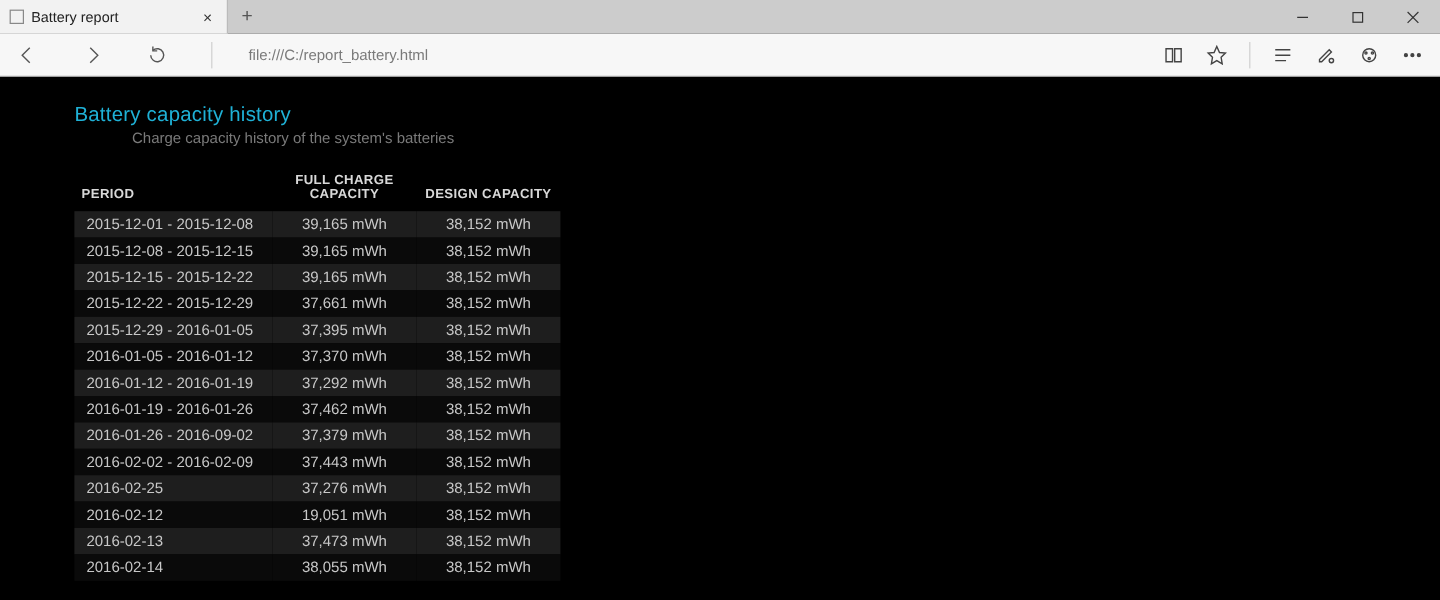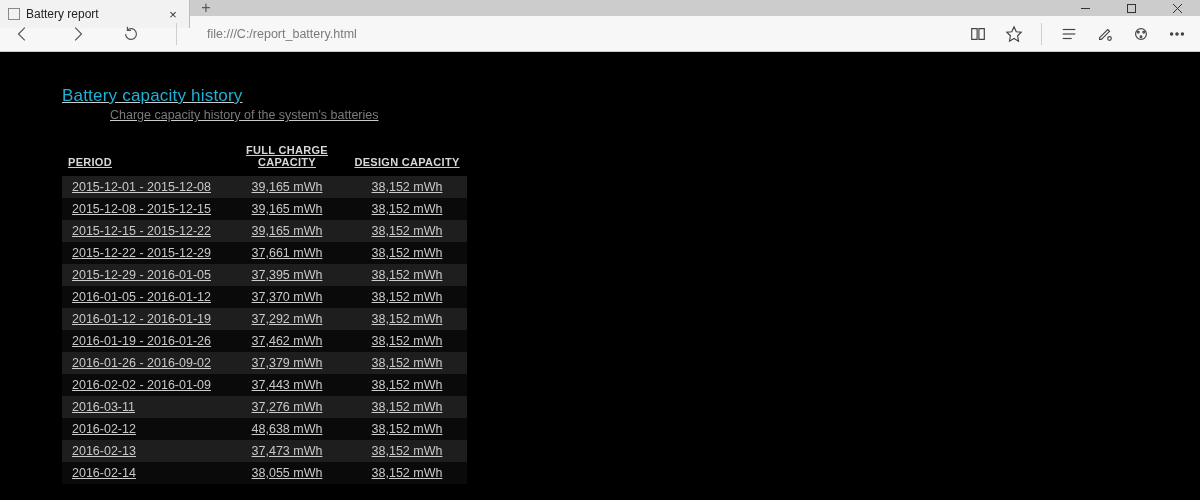--- a/index.html
+++ b/index.html
@@ -1,20 +1,20 @@
 <!DOCTYPE html>
 <html><head>
 <meta charset="utf-8">
 <style>
   * { box-sizing: border-box; margin: 0; padding: 0; }
   html, body { width: 1200px; height: 500px; overflow: hidden; font-family: "Segoe UI", Arial, sans-serif; }
   body { background: #000; }
 
   
-  .titlebar { height: 16px; background: #ccc; display: flex; align-items: stretch; }
+  .titlebar { height: 28px; background: #ccc; display: flex; align-items: stretch; }
   .tab {
     background: #f2f2f2; height: 28px; min-width: 190px;
     display: flex; align-items: center; padding: 0 8px;
     font-size: 12px; color: #222; gap: 6px;
     border-right: 1px solid #bbb;
   }
   .tab .fav { width: 12px; height: 12px; border: 1px solid #888; display:inline-block;}
   .tab .label { flex: 1; white-space: nowrap; overflow: hidden; }
   .tab .close { width:16px; text-align:center; color:#333; font-size:13px; line-height:1;}
   .newtab { width: 32px; display:flex; align-items:center; justify-content:center; color:#555; font-size:16px;}
@@ -38,21 +38,20 @@
   .tb-right { display:flex; align-items:center; gap:2px;}
   .tb-btn { width:34px; height:30px; display:flex; align-items:center; justify-content:center; color:#555;}
   .tb-btn svg{ width:18px; height:18px; stroke:#444; stroke-width:1.3; fill:none;}
 
   
   .page {
     position:absolute; top:64px; left:0; right:0; bottom:0;
     background:#000; color:#ccc; overflow:hidden;
     padding: 22px 0 0 62px;
     font-size:13px;
-    text-decoration:underline;
   }
   .section-title { color:#1fb1d6; font-size:17px; font-weight:400; letter-spacing:.2px;}
   .section-sub   { color:#7a7a7a; font-size:12.5px; margin-top:2px;margin-left:48px; }
 
   table.cap {
     margin-top:18px; border-collapse:collapse; width:405px;
     font-size:12.5px;
   }
   table.cap th {
     text-align:center; font-weight:600; font-size:11px; letter-spacing:.3px;
@@ -215,32 +214,32 @@
           <td class="period">2016-01-19 - 2016-01-26</td>
           <td class="val">37,462 mWh</td>
           <td class="val">38,152 mWh</td>
         </tr>
         <tr>
           <td class="period">2016-01-26 - 2016-09-02</td>
           <td class="val">37,379 mWh</td>
           <td class="val">38,152 mWh</td>
         </tr>
         <tr>
-          <td class="period">2016-02-02 - 2016-01-09</td>
+          <td class="period">2016-02-02 - 2016-02-09</td>
           <td class="val">37,443 mWh</td>
           <td class="val">38,152 mWh</td>
         </tr>
         <tr>
-          <td class="period">2016-03-11</td>
+          <td class="period">2016-02-25</td>
           <td class="val">37,276 mWh</td>
           <td class="val">38,152 mWh</td>
         </tr>
         <tr>
           <td class="period">2016-02-12</td>
-          <td class="val">48,638 mWh</td>
+          <td class="val">19,051 mWh</td>
           <td class="val">38,152 mWh</td>
         </tr>
         <tr>
           <td class="period">2016-02-13</td>
           <td class="val">37,473 mWh</td>
           <td class="val">38,152 mWh</td>
         </tr>
         <tr>
           <td class="period">2016-02-14</td>
           <td class="val">38,055 mWh</td>

